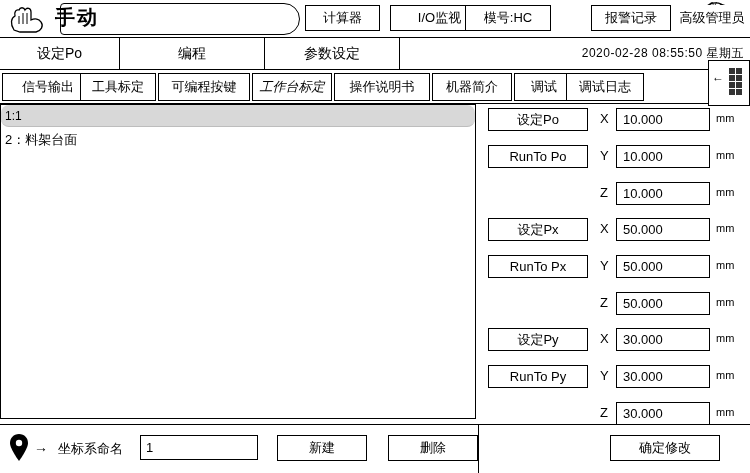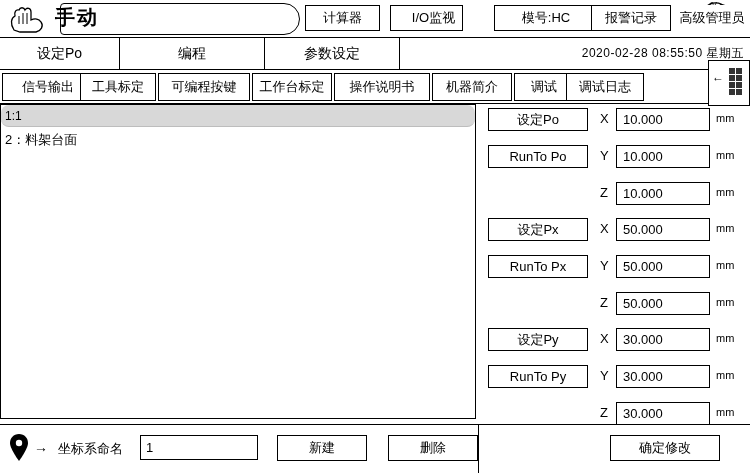--- a/index.html
+++ b/index.html
@@ -54,22 +54,22 @@
     position: absolute; top: 5px;
     height: 26px;
     border: 1px solid #000;
     background: #fff;
     font-size: 13px;
     display: flex; align-items: center; justify-content: center;
     padding: 0 6px;
     white-space: nowrap;
   }
   #btn-calc   { left: 305px; width: 75px; }
-  #btn-io     { left: 390px; width: 73px; padding-left: 20px; }
-  #btn-model  { left: 494px; width: 104px; }
+  #btn-io     { left: 390px; width: 85px; padding-left: 20px; }
+  #btn-model  { left: 465px; width: 86px; }
   #btn-alarm  { left: 591px; width: 80px; }
   #btn-admin  { left: 677px; width: 70px; border: none; }
 
   
   .row2 {
     position: absolute; left: 0; top: 38px;
     width: 750px; height: 32px;
     border-bottom: 1px solid #000;
   }
   .mtab {
@@ -98,21 +98,21 @@
     position: absolute; top: 3px; height: 28px;
     border: 1px solid #000;
     background: #fff;
     font-size: 13px;
     display: flex; align-items: center; justify-content: center;
     white-space: nowrap;
   }
   #stab-0 { left: 2px;   width: 92px; }
   #stab-1 { left: 80px;  width: 76px; }
   #stab-2 { left: 158px; width: 92px; }
-  #stab-3 { left: 252px; width: 80px; }
+  #stab-3 { left: 252px; width: 80px; font-style: italic; }
   #stab-4 { left: 334px; width: 96px; }
   #stab-5 { left: 432px; width: 80px; }
   #stab-6 { left: 514px; width: 60px; }
   #stab-7 { left: 566px; width: 78px; }
 
   .slidepanel {
     position: absolute; left: 708px; top: 60px;
     width: 42px; height: 46px;
     border: 1px solid #000;
     background: #fff;

